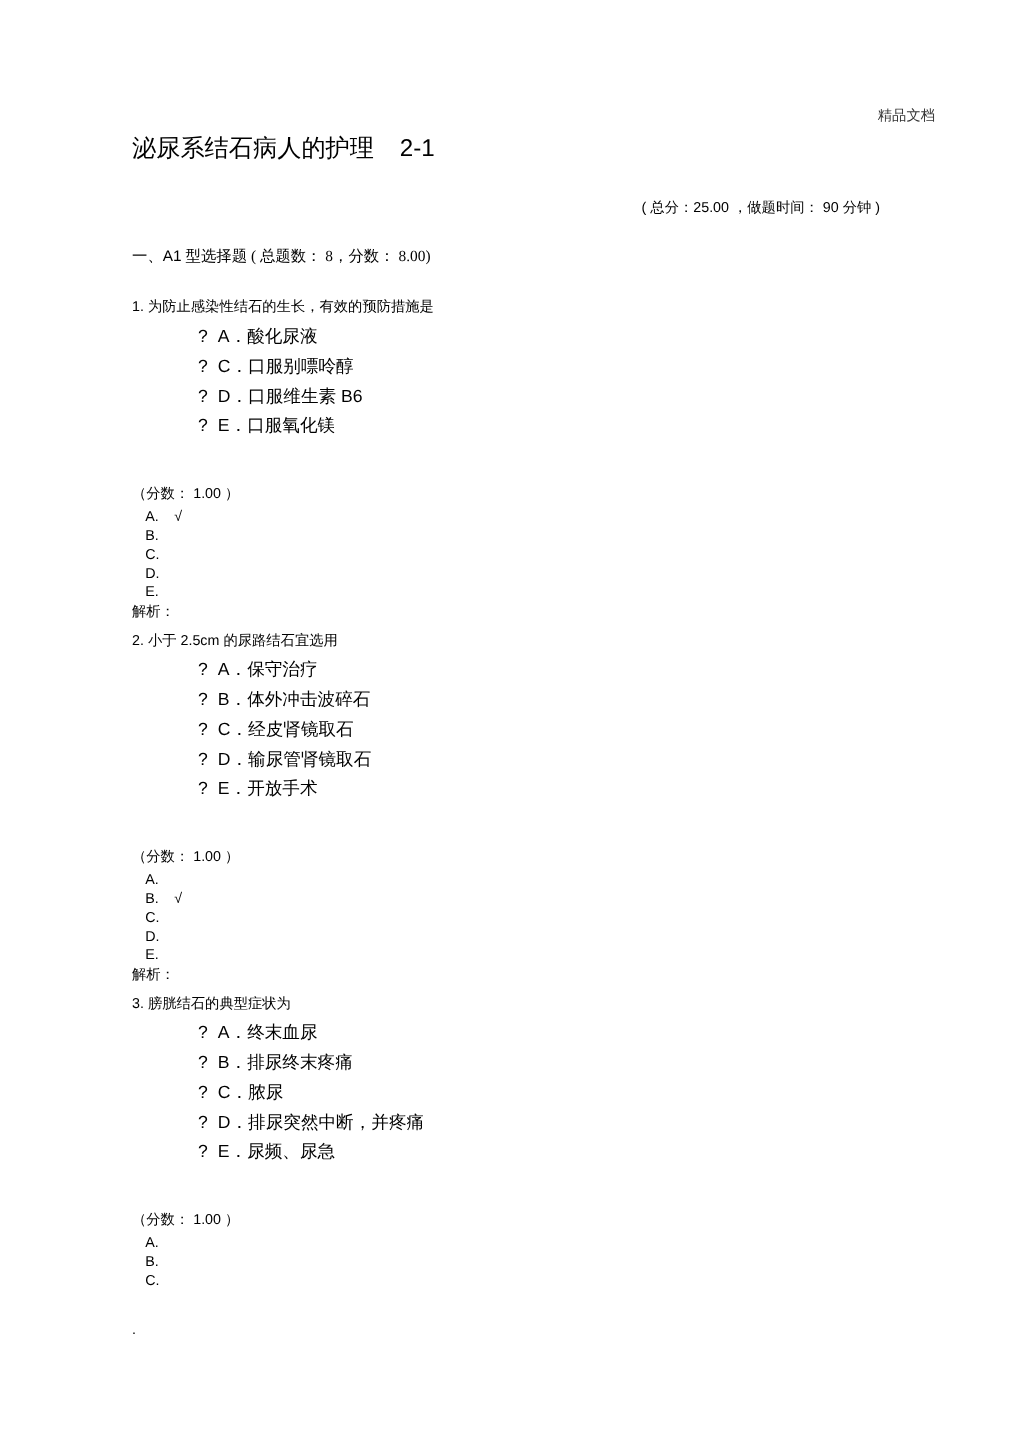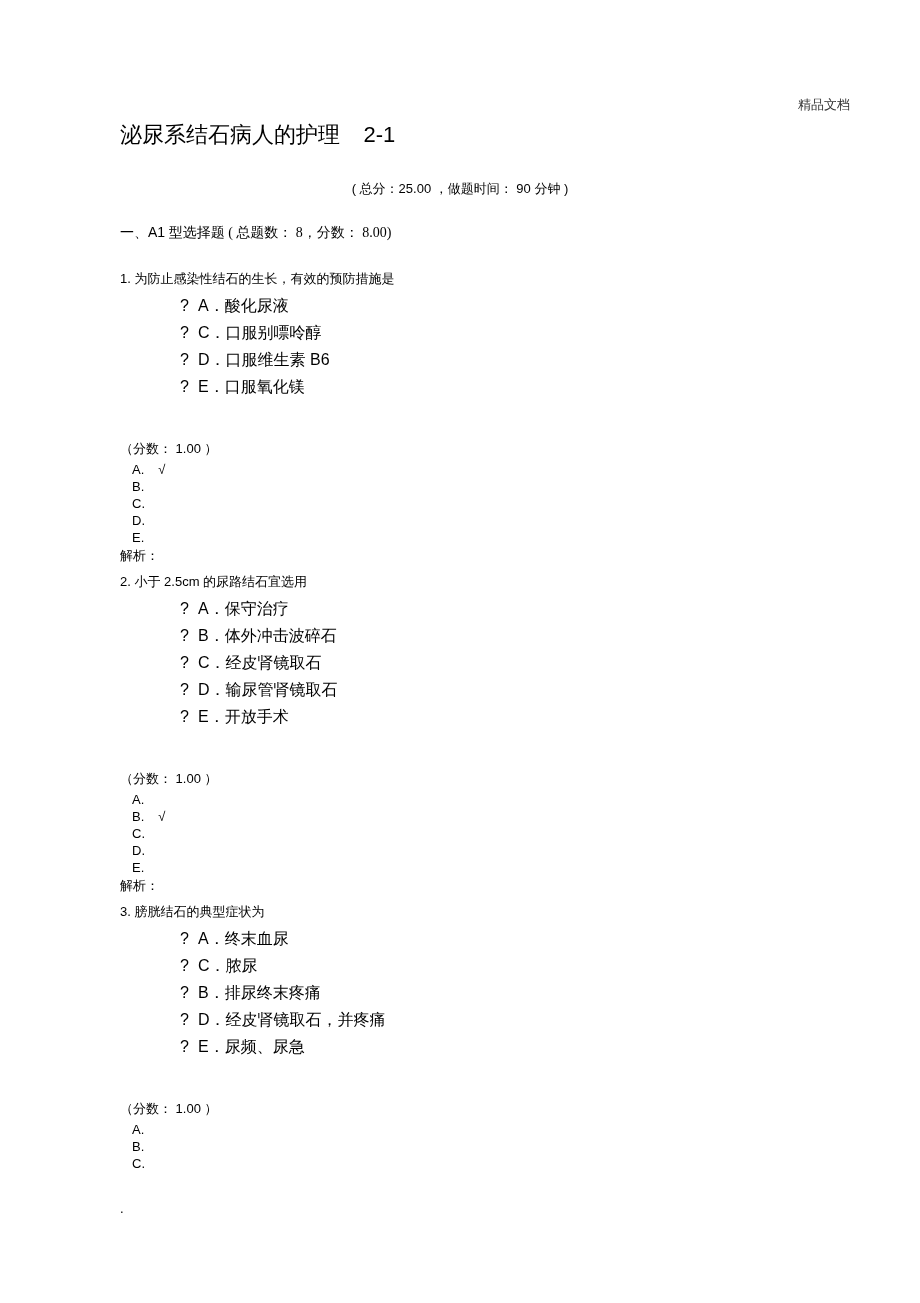--- a/index.html
+++ b/index.html
@@ -25,21 +25,21 @@
       font-size: 22px;
       margin-top: 40px;
       margin-bottom: 30px;
       font-family: "SimSun", serif;
     }
     .title-suffix {
       margin-left: 18px;
       font-family: Arial, sans-serif;
     }
     .subtitle {
-      text-align: center;
+      text-align: right;
       font-size: 13px;
       margin-bottom: 26px;
     }
     .section-header {
       font-size: 14px;
       margin-bottom: 28px;
     }
     .section-header .cn {
       font-family: "SimSun", serif;
     }
@@ -140,23 +140,23 @@
     <div class="answer-row"><span>C.</span></div>
     <div class="answer-row"><span>D.</span></div>
     <div class="answer-row"><span>E.</span></div>
     <div class="analysis">解析：</div>
   </div>
 
   <div class="question">
     <div class="q-stem">3. 膀胱结石的典型症状为</div>
     <div class="q-options">
       <div class="q-option-row"><span class="qmark">?</span><span>A．终末血尿</span></div>
+      <div class="q-option-row"><span class="qmark">?</span><span>B．排尿终末疼痛</span></div>
       <div class="q-option-row"><span class="qmark">?</span><span>C．脓尿</span></div>
-      <div class="q-option-row"><span class="qmark">?</span><span>B．排尿终末疼痛</span></div>
-      <div class="q-option-row"><span class="qmark">?</span><span>D．经皮肾镜取石，并疼痛</span></div>
+      <div class="q-option-row"><span class="qmark">?</span><span>D．排尿突然中断，并疼痛</span></div>
       <div class="q-option-row"><span class="qmark">?</span><span>E．尿频、尿急</span></div>
     </div>
     <div class="spacer"></div>
     <div class="score-line">（分数： 1.00 ）</div>
     <div class="answer-row"><span>A.</span></div>
     <div class="answer-row"><span>B.</span></div>
     <div class="answer-row"><span>C.</span></div>
   </div>
 
   <div class="footer-dot">.</div>

